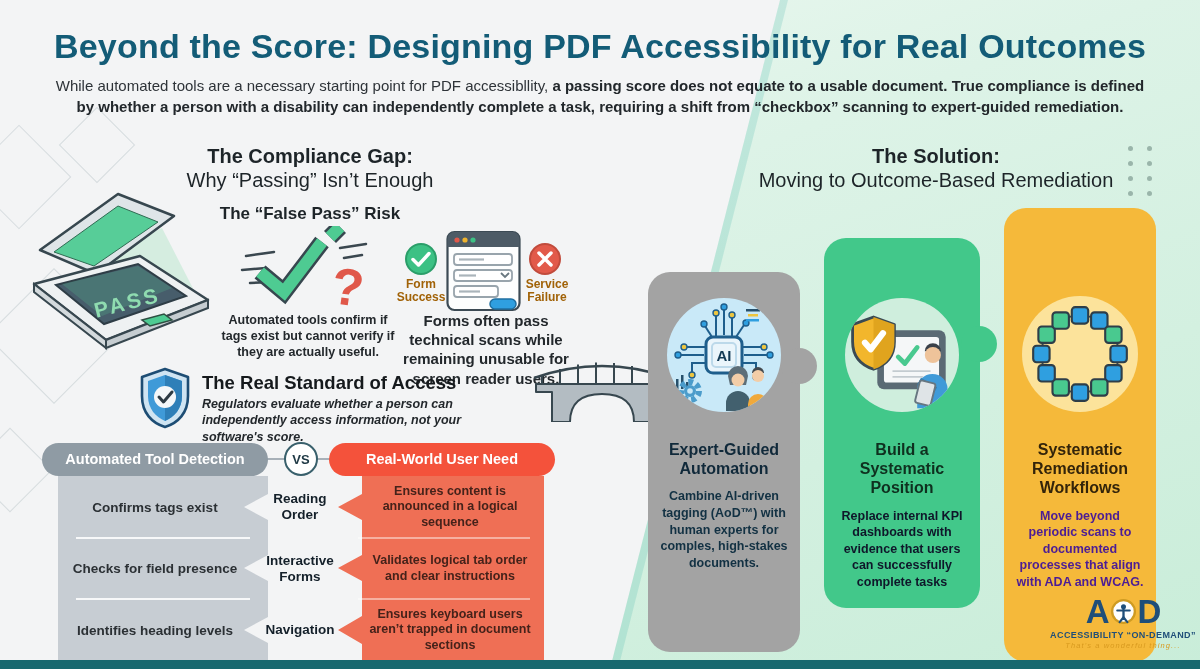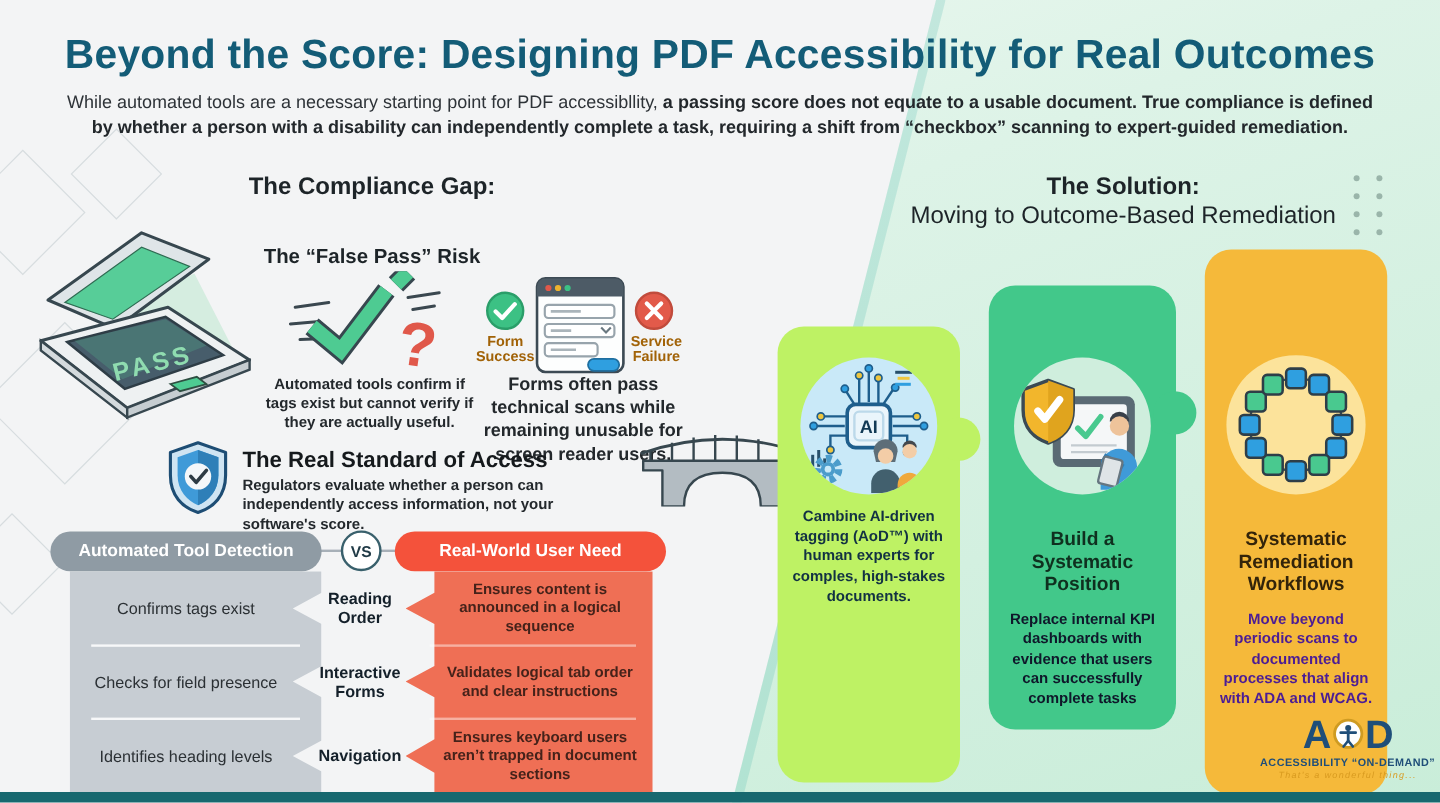--- a/index.html
+++ b/index.html
@@ -47,49 +47,49 @@
 
   .svg-abs { position:absolute; }
 
   .fp1-text { position:absolute; left:218px; top:312px; width:180px; text-align:center;
     font-size:12.5px; line-height:1.28; color:#23282c; font-weight:600; }
   .fp2-text { position:absolute; left:390px; top:311px; width:192px; text-align:center;
     font-size:15px; line-height:1.28; color:#23282c; font-weight:600; }
   .mini-label { position:absolute; width:66px; text-align:center; font-size:12px; font-weight:bold; color:#a16207; line-height:1.12; }
 
   .rs-title { position:absolute; left:202px; top:372px; font-size:18.5px; font-weight:bold; color:#15191c; }
-  .rs-text { position:absolute; left:202px; top:396px; width:322px; font-size:12.5px; line-height:1.3; color:#23282c; font-weight:600; }
+  .rs-text { position:absolute; left:202px; top:396px; width:322px; font-size:12.5px; line-height:1.3; color:#23282c; font-weight:600;font-style:italic; }
 
   
   .pill { position:absolute; top:443px; height:33px; border-radius:17px; text-align:center;
     line-height:33px; color:#fff; font-weight:bold; font-size:14.5px; z-index:5; }
   .pill-gray { left:42px; width:226px; background:#8f9ba4; }
   .pill-red  { left:329px; width:226px; background:#f4523b; }
   .vs-conn { position:absolute; top:458px; height:2px; background:#a7b0b8; }
   .vs-circle { position:absolute; left:284px; top:442px; width:34px; height:34px; border-radius:50%;
     background:#fff; border:2px solid #39606c; color:#203a46; font-weight:bold; font-size:13px;
     display:flex; align-items:center; justify-content:center; z-index:6; }
   .col-gray { position:absolute; left:58px; top:476px; width:210px; height:186px; background:#c7cdd3;
     clip-path:polygon(0 0,210px 0,210px 18px,186px 31px,210px 44px,210px 79px,186px 92px,210px 105px,210px 141px,186px 154px,210px 167px,210px 186px,0 186px); }
   .col-red { position:absolute; left:338px; top:476px; width:206px; height:186px; background:#ef6f55;
     clip-path:polygon(24px 0,206px 0,206px 186px,24px 186px,24px 168px,0 154px,24px 140px,24px 105px,0 92px,24px 79px,24px 44px,0 31px,24px 18px); }
   .row-cell { position:absolute; display:flex; align-items:center; justify-content:center; text-align:center; }
-  .gray-cell { left:62px; width:186px; font-size:13.5px; color:#2b3034; }
+  .gray-cell { left:62px; width:186px; font-size:13.5px; color:#2b3034;font-weight:bold; }
   .mid-cell { left:254px; width:92px; font-weight:bold; font-size:13.5px; color:#14202a; line-height:1.15; }
   .red-cell { left:366px; width:168px; font-size:12.5px; font-weight:bold; color:#45221a; line-height:1.25; }
   .r1 { top:476px; height:62px; } .r2 { top:538px; height:61px; } .r3 { top:599px; height:62px; }
   .sep { position:absolute; height:2px; z-index:4; }
   .sep-gray { left:76px; width:174px; background:rgba(255,255,255,.85); }
   .sep-red { left:358px; width:172px; background:rgba(255,255,255,.45); }
   .s1 { top:537px; } .s2 { top:598px; }
 
   
   .card { position:absolute; border-radius:22px; display:flex; flex-direction:column; align-items:center; }
   .card-tab { position:absolute; width:36px; height:36px; border-radius:50%; right:-17px; background:inherit; }
-  .card-blue { left:648px; top:272px; width:152px; height:380px; background:#bef264; padding-top:26px; }
+  .card-blue { left:648px; top:272px; width:152px; height:380px; background:#a3a3a3; padding-top:26px; }
   .card-green { left:824px; top:238px; width:156px; height:370px; background:#42c88a; padding-top:60px; }
   .card-yellow { left:1004px; top:208px; width:152px; height:454px; background:#f5b93a; padding-top:88px; }
   .icon-circle { border-radius:50%; overflow:hidden; flex:none; display:flex; align-items:center; justify-content:center; }
   .ic-blue { width:114px; height:114px; background:#c9e9f8; }
   .ic-green { width:114px; height:114px; background:#cfeedd; }
   .ic-yellow { width:116px; height:116px; background:#fce39b; }
   .card-title { margin-top:28px; text-align:center; font-weight:bold; font-size:16px; line-height:1.2; padding:0 8px; }
   .card-text { margin-top:10px; text-align:center; font-size:12.5px; font-weight:600; line-height:1.33; padding:0 11px; }
   .t-blue { color:#10293a; } .b-blue { color:#123143; }
   .t-green { color:#0f301f; } .b-green { color:#0f172a; }
@@ -126,20 +126,21 @@
   </div>
 
   <div class="title">Beyond the Score: Designing PDF Accessibility for Real Outcomes</div>
   <div class="subtitle">
     <span>While automated tools are a necessary starting point for PDF accessibllity,</span>
     <b>a passing score does not equate to a usable document. True compliance is defined by whether a person with a disability can independently complete a task, requiring a shift from “checkbox” scanning to expert-guided remediation.</b>
   </div>
 
   <div class="sec-head left-head">
     <div class="l1">The Compliance Gap:</div>
+    <div class="l2">Why “Passing” Isn’t Enough</div>
   </div>
   <div class="fp-title">The “False Pass” Risk</div>
 
   <svg class="svg-abs" style="left:22px; top:188px;" width="190" height="162" viewBox="0 0 190 162">
     <polygon points="62,78 140,40 180,118 96,154" fill="#7fd9a8" opacity="0.26"></polygon>
     <polygon points="18,62 96,6 152,28 74,86" fill="#dfe5e8" stroke="#37474f" stroke-width="2.5" stroke-linejoin="round"></polygon>
     <polygon points="32,64 96,18 136,34 72,78" fill="#57cd98" stroke="#2f6b52" stroke-width="1"></polygon>
     <polygon points="12,96 118,68 186,112 84,152" fill="#eef1f2" stroke="#37474f" stroke-width="2.5" stroke-linejoin="round"></polygon>
     <polygon points="12,96 84,152 84,160 12,104" fill="#d4dadd" stroke="#37474f" stroke-width="2"></polygon>
     <polygon points="84,152 186,112 186,120 84,160" fill="#c6cdd1" stroke="#37474f" stroke-width="2"></polygon>
@@ -296,20 +297,21 @@
             <circle r="2.8" fill="#c9e9f8"></circle>
         </g>
         <path d="M60,77 a10,10 0 0 1 20,0 l-2,9 h-16 Z" fill="#5d6e78"></path>
         <circle cx="70" cy="81" r="6.5" fill="#f3cda7"></circle>
         <path d="M58,112 v-8 a12,12 0 0 1 24,0 v8 Z" fill="#42606e"></path>
         <path d="M84,74 a6,6 0 0 1 12,0 Z" fill="#43484d"></path>
         <circle cx="90" cy="77" r="6" fill="#f3cda7"></circle>
         <path d="M80,112 v-7 a10,10 0 0 1 20,0 v7 Z" fill="#f0a93c"></path>
       </svg>
     </div>
+    <div class="card-title t-blue">Expert-Guided Automation</div>
     <div class="card-text b-blue">Cambine AI-driven tagging (AoD™) with human experts for comples, high-stakes documents.</div>
   </div>
 
   <div class="card card-green">
     <div class="card-tab" style="top:88px;"></div>
     <div class="icon-circle ic-green">
       <svg width="114" height="108" viewBox="0 0 120 112">
         <rect x="34" y="30" width="72" height="62" rx="7" fill="#5a6a74"></rect>
         <rect x="41" y="37" width="58" height="48" rx="3" fill="#f5f7f8"></rect>
         <polyline points="56,58 63,65 76,48" fill="none" stroke="#49c98f" stroke-width="5" stroke-linecap="round" stroke-linejoin="round"></polyline>

